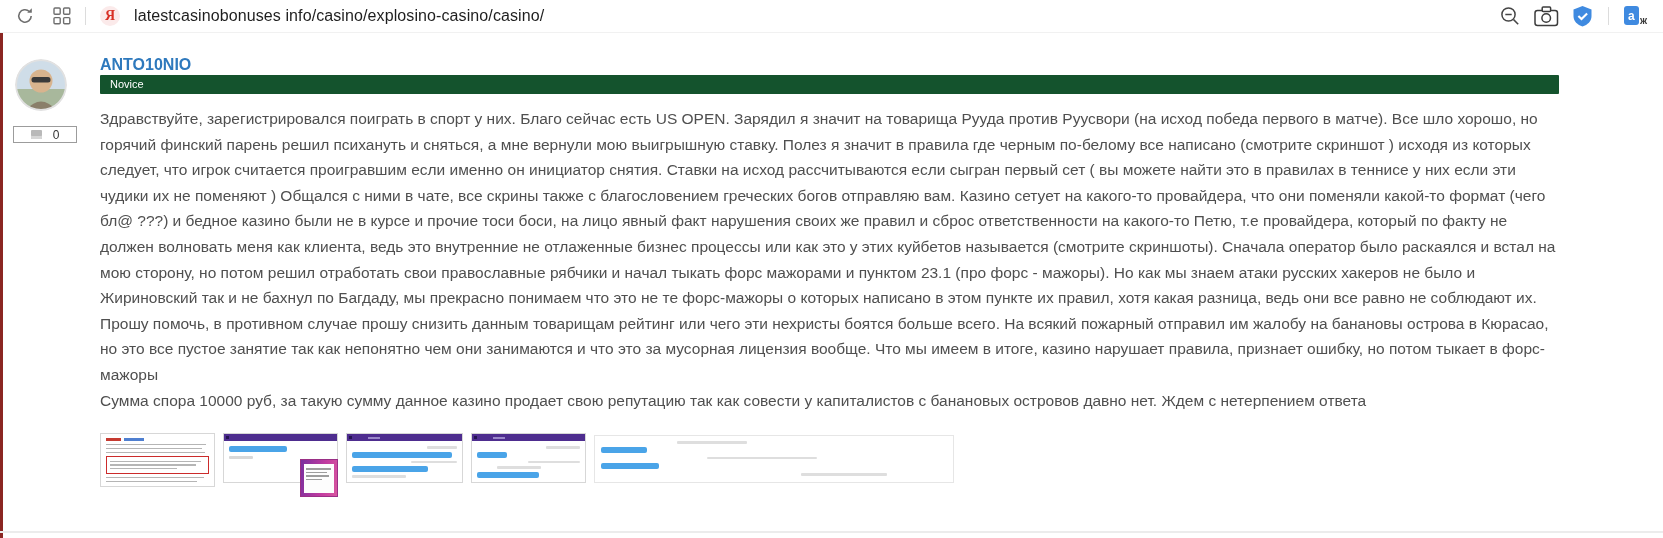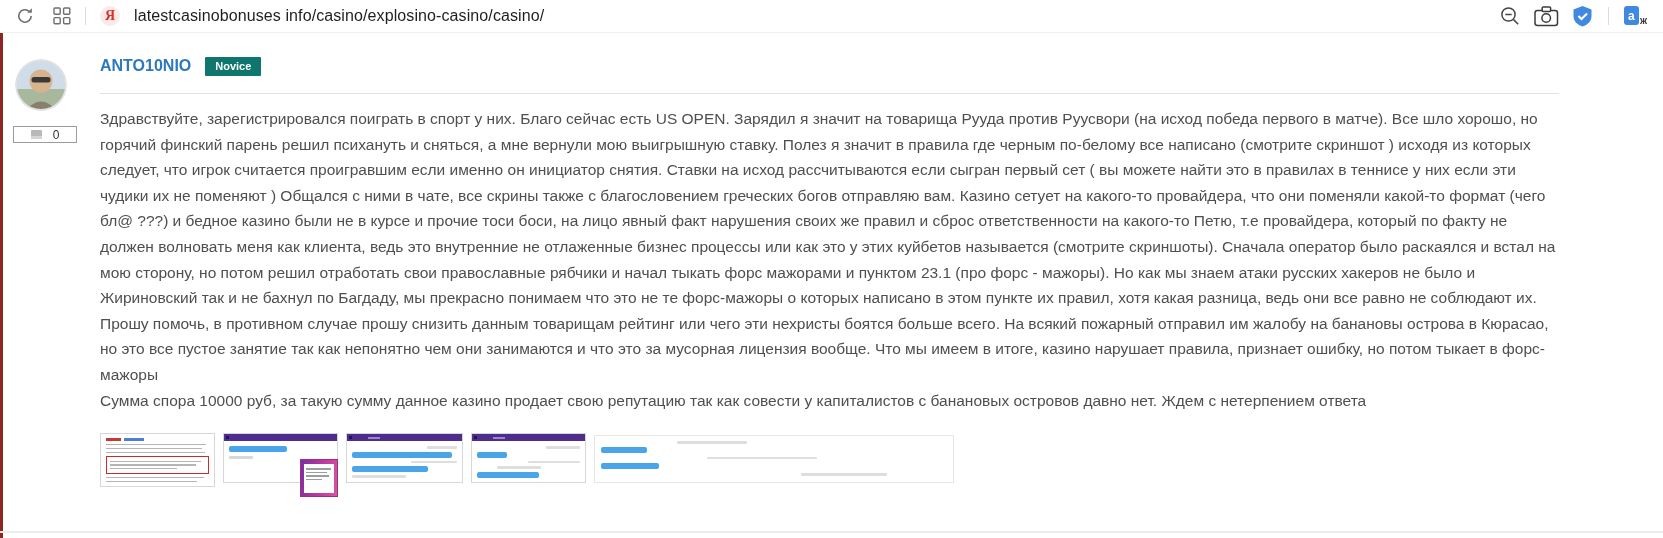--- a/index.html
+++ b/index.html
@@ -38,23 +38,23 @@
   .avatar { width:52px; height:52px; margin-left:2px; border-radius:50%; overflow:hidden; cursor:pointer; }
   .likes-box {
     margin-top:15px; width:64px; height:17px; border:1px solid #9c9c9c;
     display:flex; align-items:center; justify-content:center; gap:11px;
     font-size:12px; color:#333;
   }
   .likes-icon { width:11px; height:9px; background:#b9b9b9; border-radius:1px;
     box-shadow: inset 0 -3px 0 #d6d6d6; }
   
   .review-col { position:absolute; left:100px; top:56px; width:1459px; }
-  .review-head { display:flex; align-items:center; gap:14px; height:20px; }
+  .review-head { display:flex; gap:1px; height:20px;flex-direction:column; }
   .username { font-size:16px; font-weight:bold; color:#2e79bd; text-decoration:none; cursor:pointer; }
-  .badge { background:#0f766e; color:#fff; font-size:11px; font-weight:bold; padding:3px 10px 4px; border-radius:1px; }
+  .badge { background:#14532d; color:#fff; font-size:11px; font-weight:normal; padding:3px 10px 4px; border-radius:1px; }
   .date { margin-top:8px; font-size:13.5px; color:#454545; }
   .divider { margin-top:17px; height:1px; background:#e3e3e3; }
   .review-text { margin-top:12px; font-size:15.5px; line-height:25.6px; color:#4f4f4f; }
   .review-text p { margin:0; }
   
   .attachments { position:relative; margin-top:20px; display:flex; gap:8px; align-items:flex-start; }
   .thumb { background:#fff; border:1px solid #d7d7d7; cursor:pointer; overflow:hidden; }
   .doc { width:115px; height:54px; padding:3px 5px; }
   .dhead { display:flex; gap:3px; margin:1px 0 3px; }
   .dred  { width:15px; height:2.5px; background:#c63a31; }

